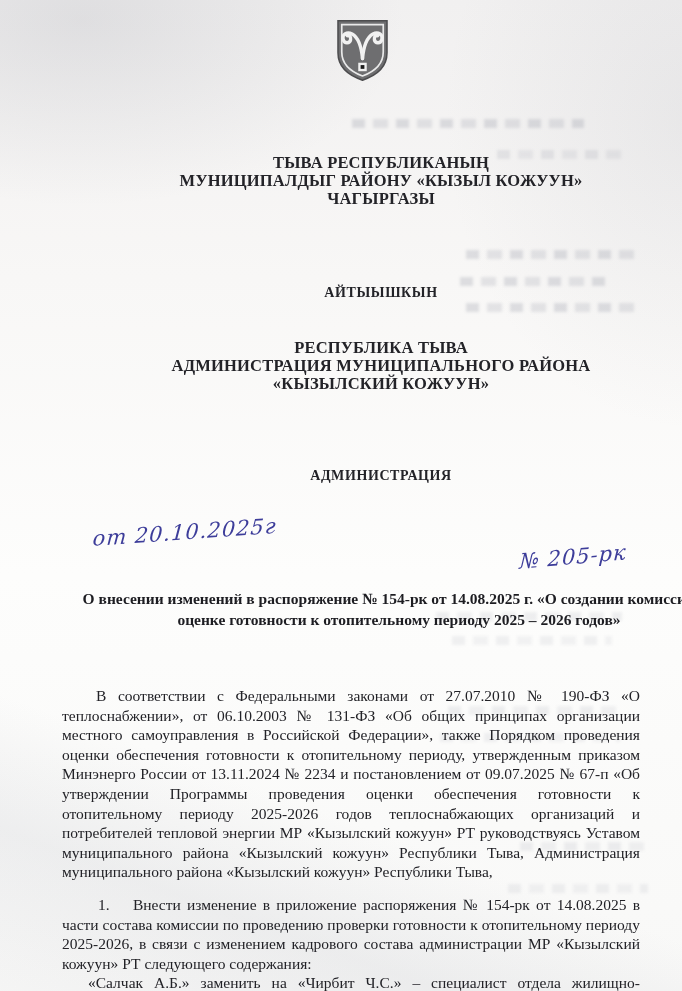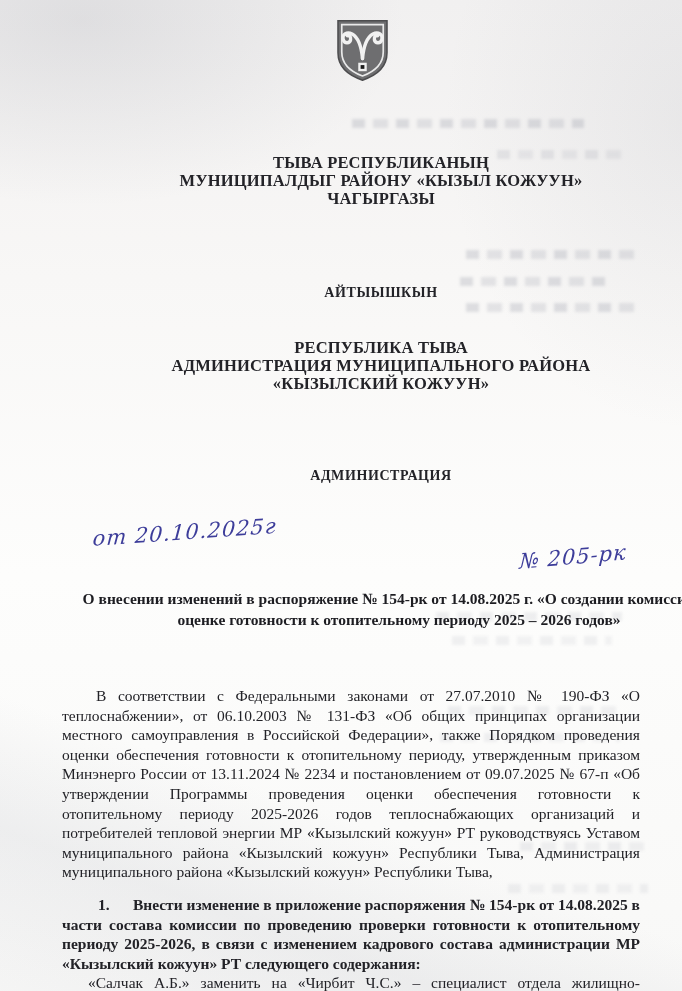--- a/index.html
+++ b/index.html
@@ -31,21 +31,21 @@
     position:absolute;left:58px;right:36px;top:330px;text-align:center;
     font-weight:bold;font-size:15.5px;line-height:21px;color:#1d1d22;
   }
   
   .bodytext{
     position:absolute;left:62px;top:386px;width:578px;
     font-size:15.5px;line-height:19.6px;color:#222227;
     text-align:justify;
   }
   .bodytext p{margin:0;text-indent:34px;}
-  .bodytext p.item{text-indent:36px;font-weight:bold;}
+  .bodytext p.item{text-indent:36px;}
   .bodytext p.first-item{margin-top:13px;}
   .bodytext p.sub{text-indent:26px;}
   
   .ghost{
     position:absolute;height:9px;opacity:.30;filter:blur(1.4px);z-index:0;
     background:repeating-linear-gradient(90deg, rgba(128,132,148,.75) 0 13px, transparent 13px 21px, rgba(128,132,148,.6) 21px 36px, transparent 36px 44px);
   }
   .g1{left:352px;top:119px;width:232px;}
   .g2{left:497px;top:150px;width:128px;opacity:.2;}
   .g3{left:466px;top:250px;width:168px;}

